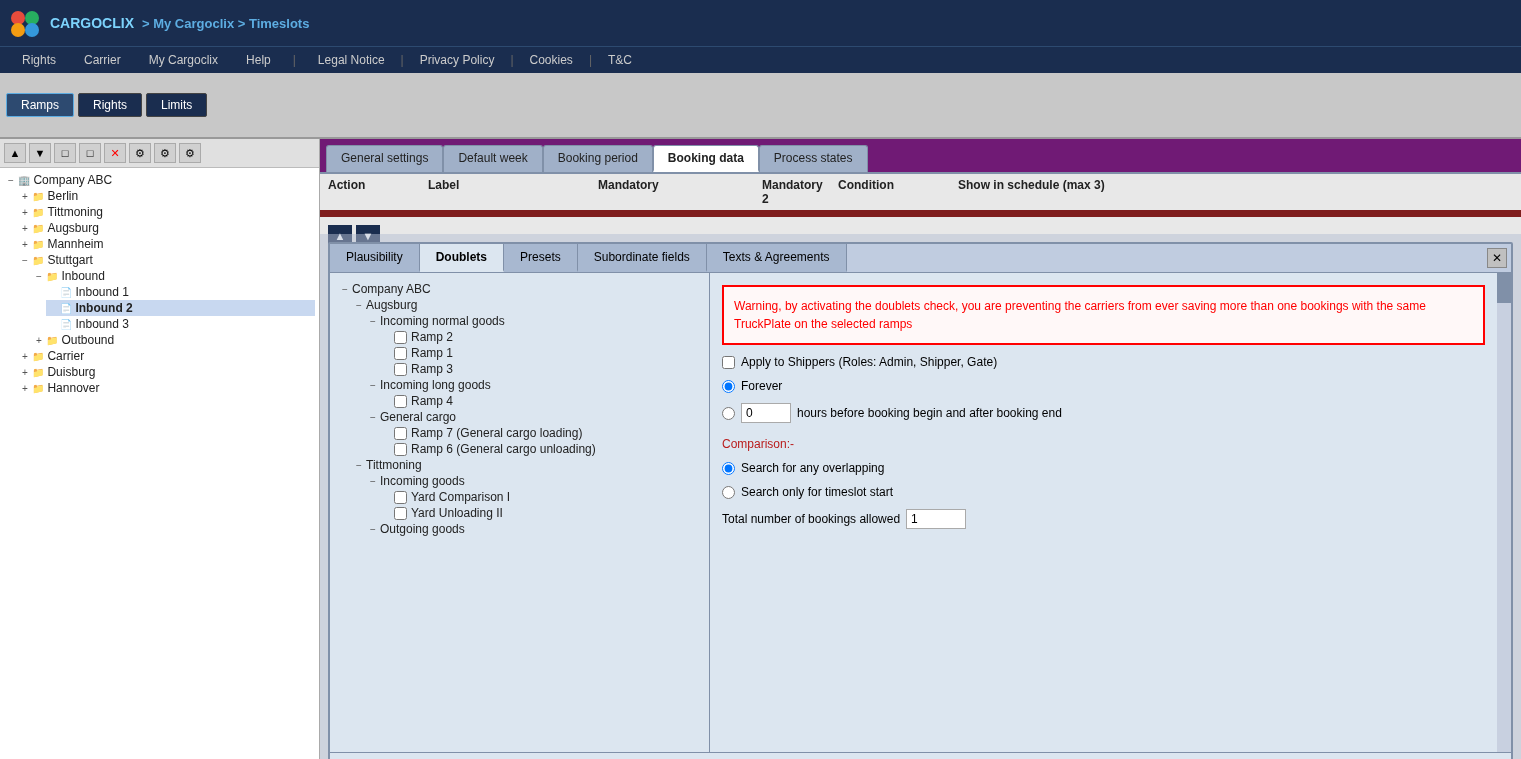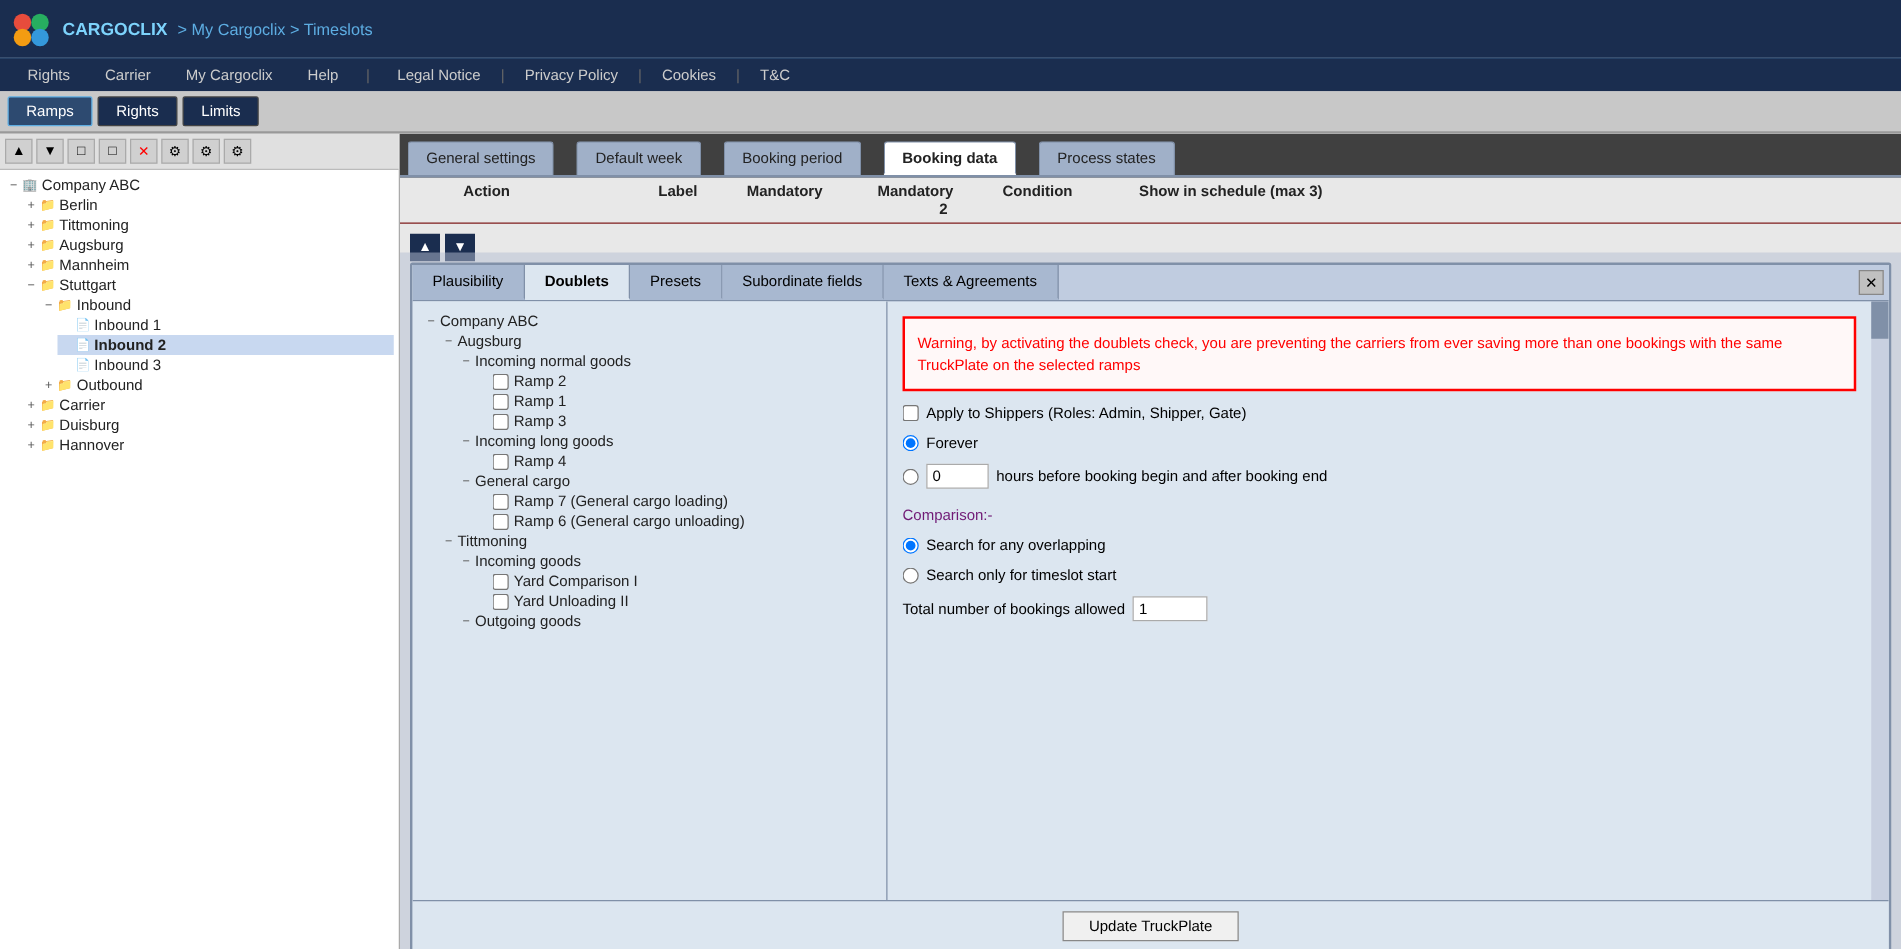--- a/index.html
+++ b/index.html
@@ -34,21 +34,21 @@
       color: #ccc;
       padding: 6px 14px;
       cursor: pointer;
       font-size: 12px;
     }
     .nav-separator { color: #666; padding: 0 2px; }
 
     
     #tab-bar {
       background: #c8c8c8;
-      padding: 4px 6px;
+      padding: 20px 6px;
       display: flex;
       gap: 4px;
       border-bottom: 2px solid #999;
     }
     .tab-btn {
       background: #1a2d4f;
       color: #fff;
       border: 1px solid #444;
       padding: 4px 14px;
       cursor: pointer;
@@ -114,49 +114,49 @@
     #content {
       flex: 1;
       background: #e8e8e8;
       display: flex;
       flex-direction: column;
       overflow: hidden;
     }
 
     
     #content-tabs {
-      background: #404040;
-      display: flex;
-      gap: 18px;
+      background: #701a75;
+      display: flex;
+      gap: 0;
       padding: 6px 6px 0 6px;
       border-bottom: 2px solid #8090a8;
     }
     .content-tab {
       padding: 5px 14px;
       background: #a0b0c8;
       border: 1px solid #8090a8;
       border-bottom: none;
       cursor: pointer;
       font-size: 12px;
       color: #222;
       border-radius: 3px 3px 0 0;
     }
     .content-tab.active {
       background: #fff;
       border-bottom: 2px solid #fff;
       font-weight: bold;
     }
     .table-header {
       display: flex;
+      gap: 20px;
       padding: 4px 8px;
       font-weight: bold;
       font-size: 12px;
       color: #222;
-      border-bottom: 1px solid #7f1d1d;
-      text-align: right;
+      border-bottom: 7px solid #7f1d1d;
     }
     .col-action { width: 80px; }
     .col-label { width: 150px; }
     .col-mandatory { width: 100px; }
     .col-mandatory2 { width: 100px; padding-left: 44px; }
     .col-condition { width: 100px; }
     .col-show { width: 200px; }
 
     
     #modal-overlay {
@@ -258,21 +258,21 @@
       line-height: 1.5;
     }
     .option-row {
       display: flex;
       align-items: center;
       gap: 6px;
       font-size: 12px;
     }
     .section-label {
       font-size: 12px;
-      color: #701a75;
+      color: #b91c1c;
       margin-top: 4px;
     }
     input[type="radio"] { cursor: pointer; }
     input[type="checkbox"] { cursor: pointer; }
     #hours-input {
       width: 50px;
       border: 1px solid #aaa;
       padding: 2px 4px;
       font-size: 12px;
     }
@@ -340,21 +340,21 @@
 <div id="top-bar">
   <div id="logo">
     <svg class="logo-circles" viewBox="0 0 38 38">
       <circle cx="10" cy="14" r="7" fill="#e74c3c"></circle>
       <circle cx="24" cy="14" r="7" fill="#27ae60"></circle>
       <circle cx="10" cy="26" r="7" fill="#f39c12"></circle>
       <circle cx="24" cy="26" r="7" fill="#3498db"></circle>
     </svg>
     <span style="color:#7dd3fc;font-weight:bold;font-size:14px;">CARGOCLIX</span>
   </div>
-  <span style="color:#5dade2;font-size:13px;font-weight:normal;">&gt; My Cargoclix &gt; Timeslots</span>
+  <span style="color:#5dade2;font-size:13px;font-weight:bold;">&gt; My Cargoclix &gt; Timeslots</span>
 </div>
 
 <div id="nav-bar">
   <span class="nav-item">Rights</span>
   <span class="nav-item">Carrier</span>
   <span class="nav-item">My Cargoclix</span>
   <span class="nav-item">Help</span>
   <span class="nav-separator" style="color:#666;padding:0 8px;">|</span>
   <span class="nav-item">Legal Notice</span>
   <span class="nav-separator" style="color:#666;">|</span>

